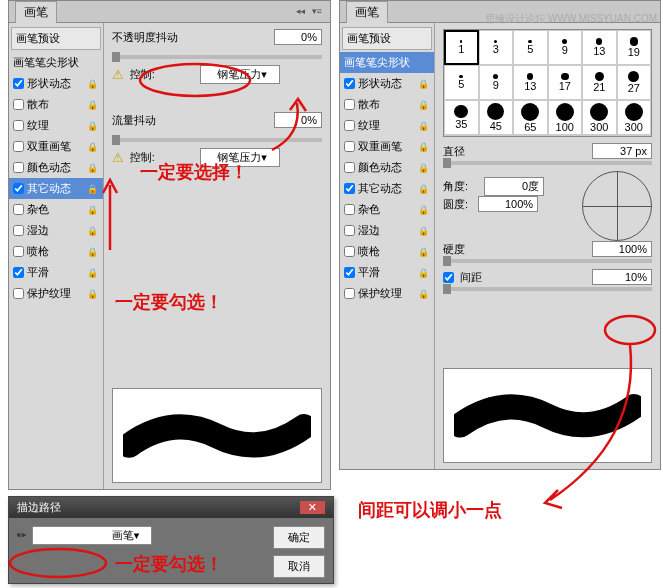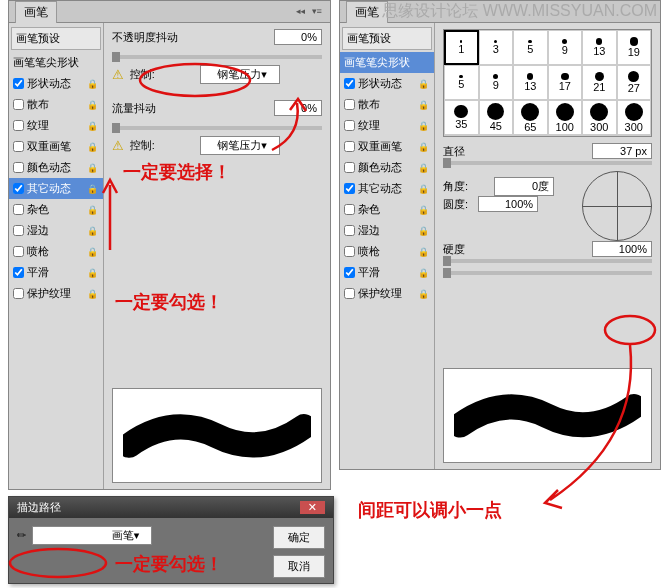--- a/index.html
+++ b/index.html
@@ -53,21 +53,21 @@
 .dialog-title { background: linear-gradient(#555,#333); color: #fff; padding: 3px 8px; font-size: 12px; display: flex; align-items: center; }
 .dialog-close { margin-left: auto; background: #c94f4f; color: #fff; padding: 0 8px; font-size: 11px; }
 .dialog-body { padding: 8px; display: flex; gap: 8px; }
 .dialog-left { flex: 1; }
 .dialog-btns { display: flex; flex-direction: column; gap: 6px; }
 .dbtn { background: #f0f0f0; border: 1px solid #888; padding: 3px 14px; font-size: 11px; }
 
 
 .anno { position: absolute; pointer-events: none; }
 .anno-text { color: #d11; font-size: 18px; font-weight: bold; font-family: KaiTi, STKaiti, serif; }
-.watermark { position: absolute; top: 1px; right: 6px; font-size: 16px; color: #aaa; }
+.watermark { position: absolute; top: 12px; right: 6px; font-size: 10px; color: #aaa; }
 </style>
 </head>
 <body>
 
 <div class="panel panel-left">
   <div class="panel-header">
     <div class="panel-tab">画笔</div>
     <div class="panel-header-icons">
       <span class="hicon">◂◂</span>
       <span class="hicon">▾≡</span>
@@ -142,21 +142,21 @@
       </div>
       <div class="slider"></div>
       <div class="form-row">
         <span class="warn-icon">⚠</span>
         <label>控制:</label>
         <div class="dropdown">
           <span>钢笔压力</span>
           <span>▾</span>
         </div>
       </div>
-      <div class="form-row" style="margin-top:8px">
+      <div class="form-row" style="margin-top:20px">
         <label>流量抖动</label>
         <span class="val-input">0%</span>
       </div>
       <div class="slider"></div>
       <div class="form-row">
         <span class="warn-icon">⚠</span>
         <label>控制:</label>
         <div class="dropdown">
           <span>钢笔压力</span>
           <span>▾</span>
@@ -321,34 +321,39 @@
       <div class="right-form">
         <div class="rrow">
           <label>直径</label>
           <span class="val-input">37 px</span>
         </div>
         <div class="slider"></div>
         <div class="rrow" style="align-items:flex-start">
           <div>
             <div class="rrow" style="margin-top:6px">
                 <label>角度:</label>
-                <span class="val-input" style="margin-left:20px">0度</span>
+                <span class="val-input" style="margin-left:10px">0度</span>
               </div>
             <div class="rrow" style="">
                 <label>圆度:</label>
                 <span class="val-input" style="margin-left:4px">100%</span>
               </div>
           </div>
           <div class="angle-widget"></div>
         </div>
         <div class="rrow">
             <label>硬度</label>
             <span class="val-input">100%</span>
           </div>
         <div class="slider"></div>
+        <div class="rrow">
+            <input type="checkbox" checked="" class="side-cb" style="">
+            <label>间距</label>
+            <span class="val-input">10%</span>
+          </div>
         <div class="slider"></div>
       </div>
       <div class="preview-area">
         <svg class="wave" viewBox="0 0 300 80">
           <path d="M10 55 Q 80 5 150 40 T 290 25" stroke="#000" stroke-width="40" fill="none" stroke-linecap="round"></path>
         </svg>
       </div>
     </div>
   </div>
 </div>
@@ -373,21 +378,21 @@
       <button class="dbtn">取消</button>
     </div>
   </div>
 </div>
 
 <div class="watermark">思缘设计论坛  WWW.MISSYUAN.COM</div>
 
 <svg class="anno" style="left:135px;top:60px" width="120" height="40">
     <ellipse cx="60" cy="20" rx="55" ry="16" stroke="#d11" stroke-width="2.5" fill="none"></ellipse>
   </svg>
-<div class="anno anno-text" style="left:123px;top:160px">一定要选择！</div>
+<div class="anno anno-text" style="left:140px;top:160px">一定要选择！</div>
 <svg class="anno" style="left:95px;top:175px" width="30" height="80">
     <path d="M15 75 L15 10 M8 18 L15 5 L22 18" stroke="#d11" stroke-width="2.5" fill="none"></path>
   </svg>
 <svg class="anno" style="left:262px;top:95px" width="50" height="60">
     <path d="M10 55 Q 40 40 35 8 M28 15 L36 4 L44 16" stroke="#d11" stroke-width="2.5" fill="none"></path>
   </svg>
 <div class="anno anno-text" style="left:115px;top:290px">一定要勾选！</div>
 <svg class="anno" style="left:8px;top:543px" width="105" height="40">
     <ellipse cx="50" cy="20" rx="48" ry="14" stroke="#d11" stroke-width="2.5" fill="none"></ellipse>
   </svg>

